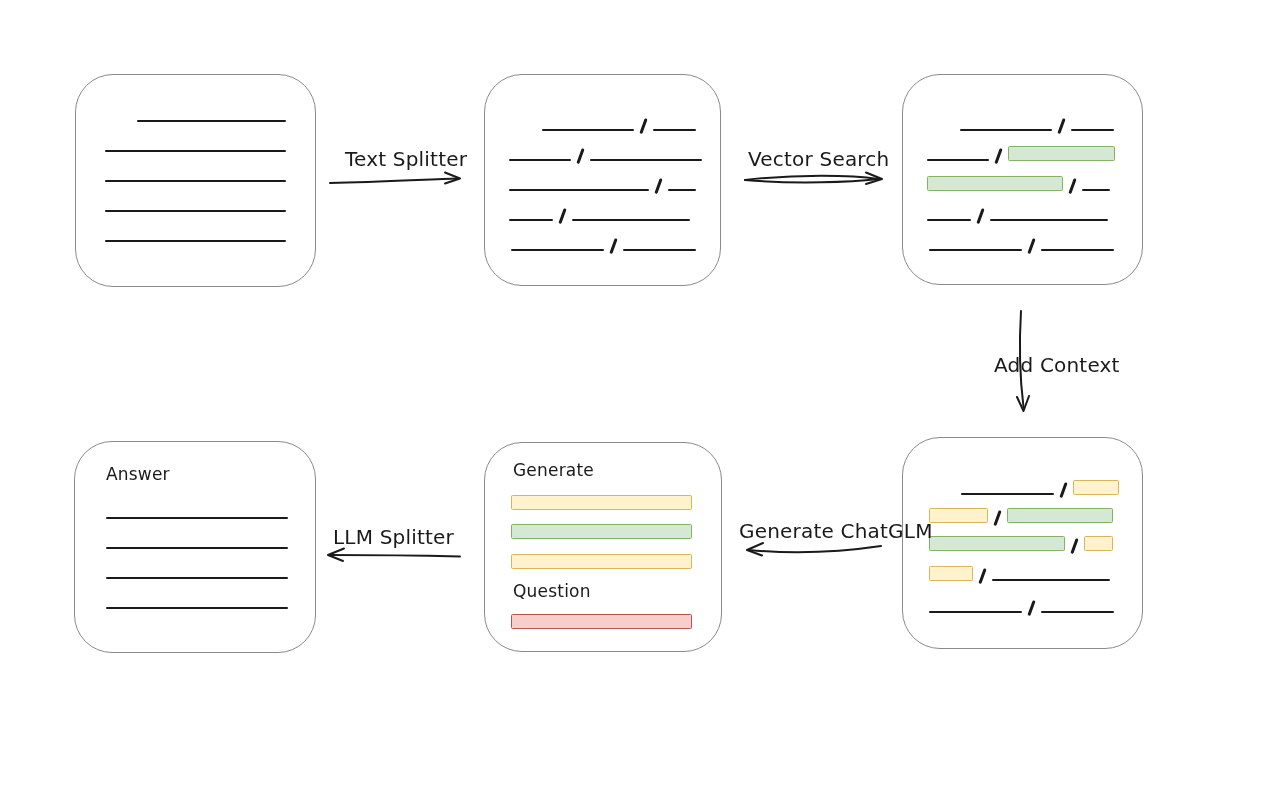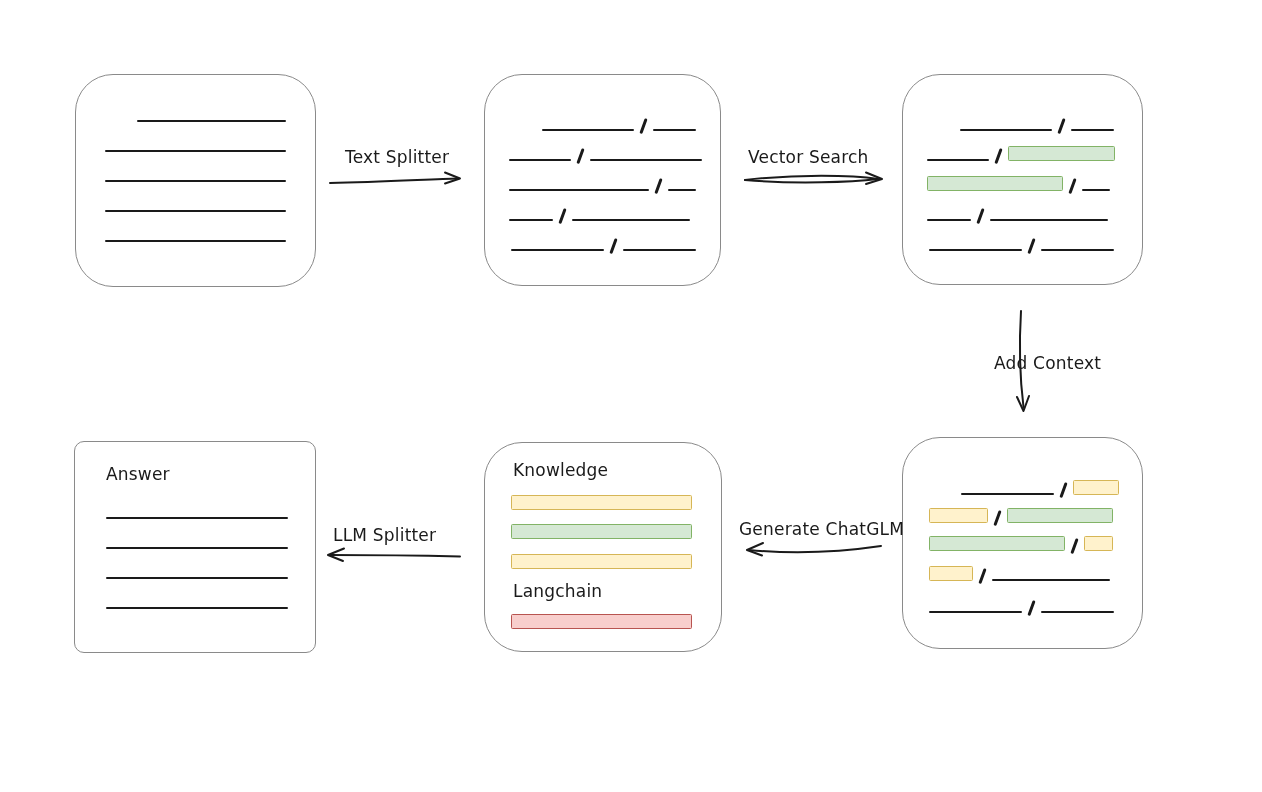--- a/index.html
+++ b/index.html
@@ -10,21 +10,21 @@
   .absline{position:absolute;}
   .row{position:absolute;display:flex;align-items:flex-end;height:20px;}
   .row .seg{flex:none;}
   .slash{flex:none;width:2.5px;height:16px;background:var(--ink,#1a1a1a);border-radius:2px;transform:rotate(20deg);margin:0 8px -3px 8px;}
   .chip{flex:none;height:13px;border:1.6px solid;border-radius:1.5px;box-sizing:content-box;}
   .chip.green,.bar.green{background:var(--green-fill,#d5e8d4);border-color:var(--green-stroke,#82b366);}
   .chip.yellow,.bar.yellow{background:var(--yellow-fill,#fff2cc);border-color:var(--yellow-stroke,#d6b656);}
   .bar.red{background:var(--red-fill,#f8cecc);border-color:var(--red-stroke,#b85450);}
   .bar{position:absolute;height:13px;border:1.6px solid;border-radius:1.5px;}
   .boxlabel{position:absolute;font-size:17px;letter-spacing:.2px;}
-  .arrow-label{position:absolute;font-size:17px;white-space:nowrap;letter-spacing:.2px;}
+  .arrow-label{position:absolute;font-size:20px;white-space:nowrap;letter-spacing:.2px;}
   .caption{position:absolute;font-size:17.5px;white-space:nowrap;letter-spacing:.2px;}
   svg.arrow{position:absolute;overflow:visible;}
   svg.arrow path,svg.arrow polyline{stroke:var(--ink,#161616);stroke-width:2;fill:none;stroke-linecap:round;stroke-linejoin:round;}
 </style>
 </head>
 <body>
 
 <div class="canvas">
 
   <div class="panel" style="left:75px;top:74px;width:241px;height:213px;">
@@ -138,35 +138,35 @@
     </div>
   </div>
 
   <div class="arrow-label" style="left:739px;top:519px;">Generate ChatGLM</div>
   <svg class="arrow" style="left:737px;top:539px;" width="146" height="20" viewBox="0 0 146 20">
     <path d="M144,7 C 100,13.5 55,15 12,11"></path>
     <polyline points="26,4 10,11 25,16.5"></polyline>
   </svg>
 
   <div class="panel" style="left:484px;top:442px;width:238px;height:210px;">
-    <div class="boxlabel" style="left:28px;top:17px;">Knowledge</div>
+    <div class="boxlabel" style="left:28px;top:17px;">Generate</div>
     <div class="bar yellow" style="left:26px;top:52px;width:179px;"></div>
     <div class="bar green" style="left:26px;top:81px;width:179px;"></div>
     <div class="bar yellow" style="left:26px;top:111px;width:179px;"></div>
-    <div class="boxlabel" style="left:28px;top:138px;">Langchain</div>
+    <div class="boxlabel" style="left:28px;top:138px;">Question</div>
     <div class="bar red" style="left:26px;top:171px;width:179px;"></div>
   </div>
 
   <div class="arrow-label" style="left:333px;top:525px;">LLM Splitter</div>
   <svg class="arrow" style="left:318px;top:546px;" width="145" height="20" viewBox="0 0 145 20">
     <path d="M142,10.5 C 100,9.5 60,9 12,9"></path>
     <polyline points="26,2.5 10,9 25,15"></polyline>
   </svg>
 
-  <div class="panel" style="left:74px;top:441px;width:242px;height:212px;border-radius:10px;">
+  <div class="panel" style="left:74px;top:441px;width:242px;height:212px;">
     <div class="boxlabel" style="left:31px;top:22px;">Answer</div>
     <div class="seg absline" style="left:31px;top:75px;width:182px;"></div>
     <div class="seg absline" style="left:31px;top:105px;width:182px;"></div>
     <div class="seg absline" style="left:31px;top:135px;width:182px;"></div>
     <div class="seg absline" style="left:31px;top:165px;width:182px;"></div>
   </div>
 
 
 </div>
 

